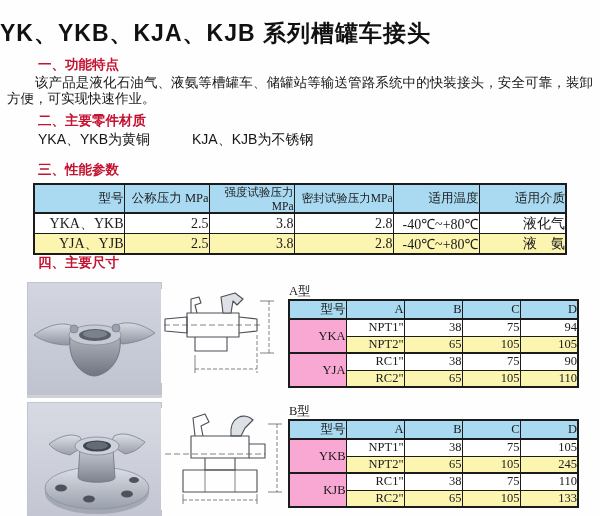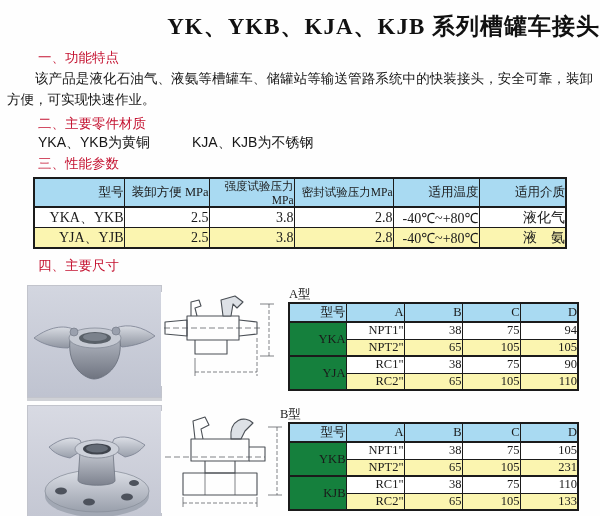--- a/index.html
+++ b/index.html
@@ -1,28 +1,28 @@
 <!DOCTYPE html>
 <html><head>
 <meta charset="utf-8">
 <style>
   * { margin:0; padding:0; box-sizing:border-box; }
   html,body { background:#ffffff; }
   body { width:600px; font-family:"Liberation Sans", sans-serif; color:#1a1a1a; }
   .page { position:relative; width:600px; height:516px; background:#fefefe; overflow:hidden; }
 
-  .title { padding-top:11px; text-align:right; font-size:23px; font-weight:bold; letter-spacing:1px; color:#111;font-family:Liberation Serif, serif; }
-
-  .sec-heading { color:#c41230; font-weight:normal; font-size:13.5px; line-height:16px; margin-left:38px; }
+  .title { padding-top:18px; text-align:left; font-size:23px; font-weight:bold; letter-spacing:1px; color:#111; }
+
+  .sec-heading { color:#c41230; font-weight:bold; font-size:13.5px; line-height:16px; margin-left:38px; }
   .sh1 { margin-top:8px; }
   .sh2 { margin-top:6px; }
-  .sh3 { margin-top:6px; }
-  .sh4 { margin-top:9px; }
-
-  .para { margin:2px 7px 0 7px; font-size:13.5px; line-height:21px; text-indent:28px; text-align:justify; color:#161616; }
+  .sh3 { margin-top:15px; }
+  .sh4 { }
+
+  .para { margin:2px 7px 0 7px; font-size:13.5px; line-height:16px; text-indent:28px; text-align:justify; color:#161616; }
   .materials { margin:2px 0 0 38px; font-size:14px; line-height:16px; color:#161616; }
 
   table { border-collapse:collapse; table-layout:fixed; text-align:right; }
   th, td { border:1px solid #1b1b1b; overflow:hidden; }
 
   .perf-table { margin:5px 0 0 33px; width:532px; border:2px solid #1b1b1b;
                 font-family:"Liberation Serif", serif; }
   .perf-table th { background:#a9daf2; height:24px; font-size:12.5px; font-weight:normal; border-bottom:2px solid #1b1b1b; }
   .perf-table th.wide-label { font-size:11.5px; }
   .perf-table td { height:15px; font-size:14px; background:#ffffff; }
@@ -34,30 +34,30 @@
   .photo svg { display:block; }
   .photo-a { left:27px; top:8px; width:135px; height:113px; box-shadow:0 3px 0 #cfd1d6; }
   .photo-b { left:27px; top:128px; width:135px; height:118px; }
 
   .drawing { position:absolute; background:#fefefe; }
   .drawing-a { left:161px; top:15px; width:126px; height:94px; }
   .drawing-b { left:161px; top:134px; width:128px; height:102px; }
 
   .dim-label { position:absolute; font-family:"Liberation Serif", serif; font-size:12.5px; color:#222;text-align:center; }
   .dim-label-a { left:289px; top:9px; }
-  .dim-label-b { left:280px; top:129px; }
+  .dim-label-b { left:289px; top:129px; }
 
   .dim-table { position:absolute; width:289px; border:2px solid #1b1b1b;
                font-family:"Liberation Serif", serif; }
   .dim-table-a { left:288px; top:25px; }
   .dim-table-b { left:288px; top:145px; }
   .dim-table th { background:#a9daf2; height:18px; font-size:12.5px; font-weight:normal; border-bottom:2px solid #1b1b1b; }
   .dim-table td { height:17px; font-size:12.5px; background:#ffffff; }
   .dim-table tr.r-yellow td { background:#fbf5b0; }
-  .dim-table td.model { background:#15803d; }
+  .dim-table td.model { background:#f9a8d4; }
   .dim-table tr.group-sep td { border-top:2px solid #1b1b1b; }
   .dim-table col.c-model { width:57px; }
   .dim-table col.c-dim { width:58px; }
 </style>
 </head>
 <body>
 
 <div class="page">
 
   <div class="title">YK、YKB、KJA、KJB 系列槽罐车接头</div>
@@ -75,21 +75,21 @@
       <col style="width:90px">
         <col style="width:85px">
         <col style="width:85px">
       <col style="width:99px">
         <col style="width:86px">
         <col style="width:87px">
     </colgroup>
     <thead>
       <tr>
         <th>型号</th>
-        <th>装卸方便 MPa</th>
+        <th>公称压力 MPa</th>
         <th class="wide-label">强度试验压力MPa</th>
         <th class="wide-label">密封试验压力MPa</th>
         <th>适用温度</th>
         <th>适用介质</th>
       </tr>
     </thead>
     <tbody>
       <tr>
         <td>YKA、YKB</td>
         <td>2.5</td>
@@ -288,21 +288,21 @@
           <td class="model" rowspan="2">YKB</td>
           <td>NPT1"</td>
           <td>38</td>
           <td>75</td>
           <td>105</td>
         </tr>
         <tr class="r-yellow">
           <td>NPT2"</td>
           <td>65</td>
           <td>105</td>
-          <td>231</td>
+          <td>245</td>
         </tr>
         <tr class="group-sep">
           <td class="model" rowspan="2">KJB</td>
           <td>RC1"</td>
           <td>38</td>
           <td>75</td>
           <td>110</td>
         </tr>
         <tr class="r-yellow">
           <td>RC2"</td>

